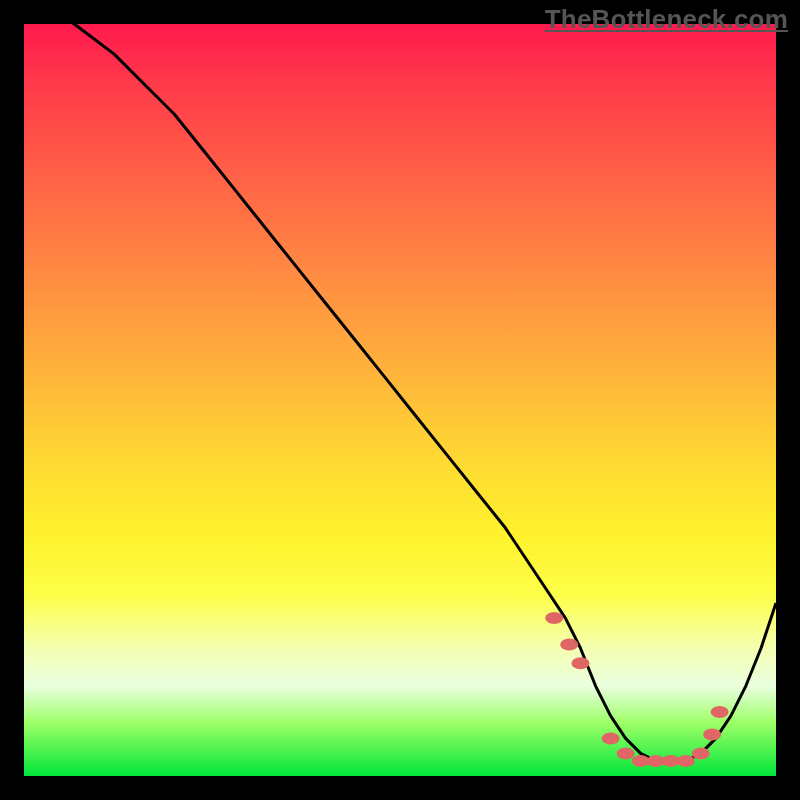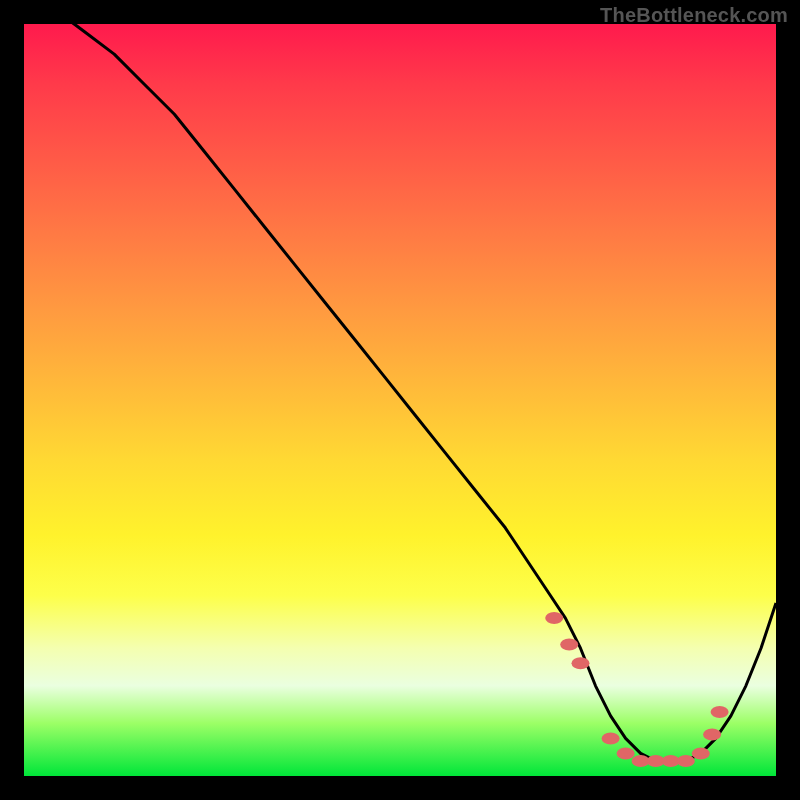--- a/index.html
+++ b/index.html
@@ -41,24 +41,25 @@
       #eaffe0 88%,
       #9cff66 93%,
       #00e639 100%
     );
   }
   .watermark {
     position: absolute;
     top: 4px;
     right: 12px;
     color: #555;
-    font-size: 20px;
+    font-size: 26px;
     font-weight: 600;
     letter-spacing: 0.2px;
     user-select: none;
+    text-decoration: underline;
   }
   svg.curve {
     position: absolute;
     left: 0;
     top: 0;
     width: 752px;
     height: 752px;
     overflow: visible;
   }
 </style>

